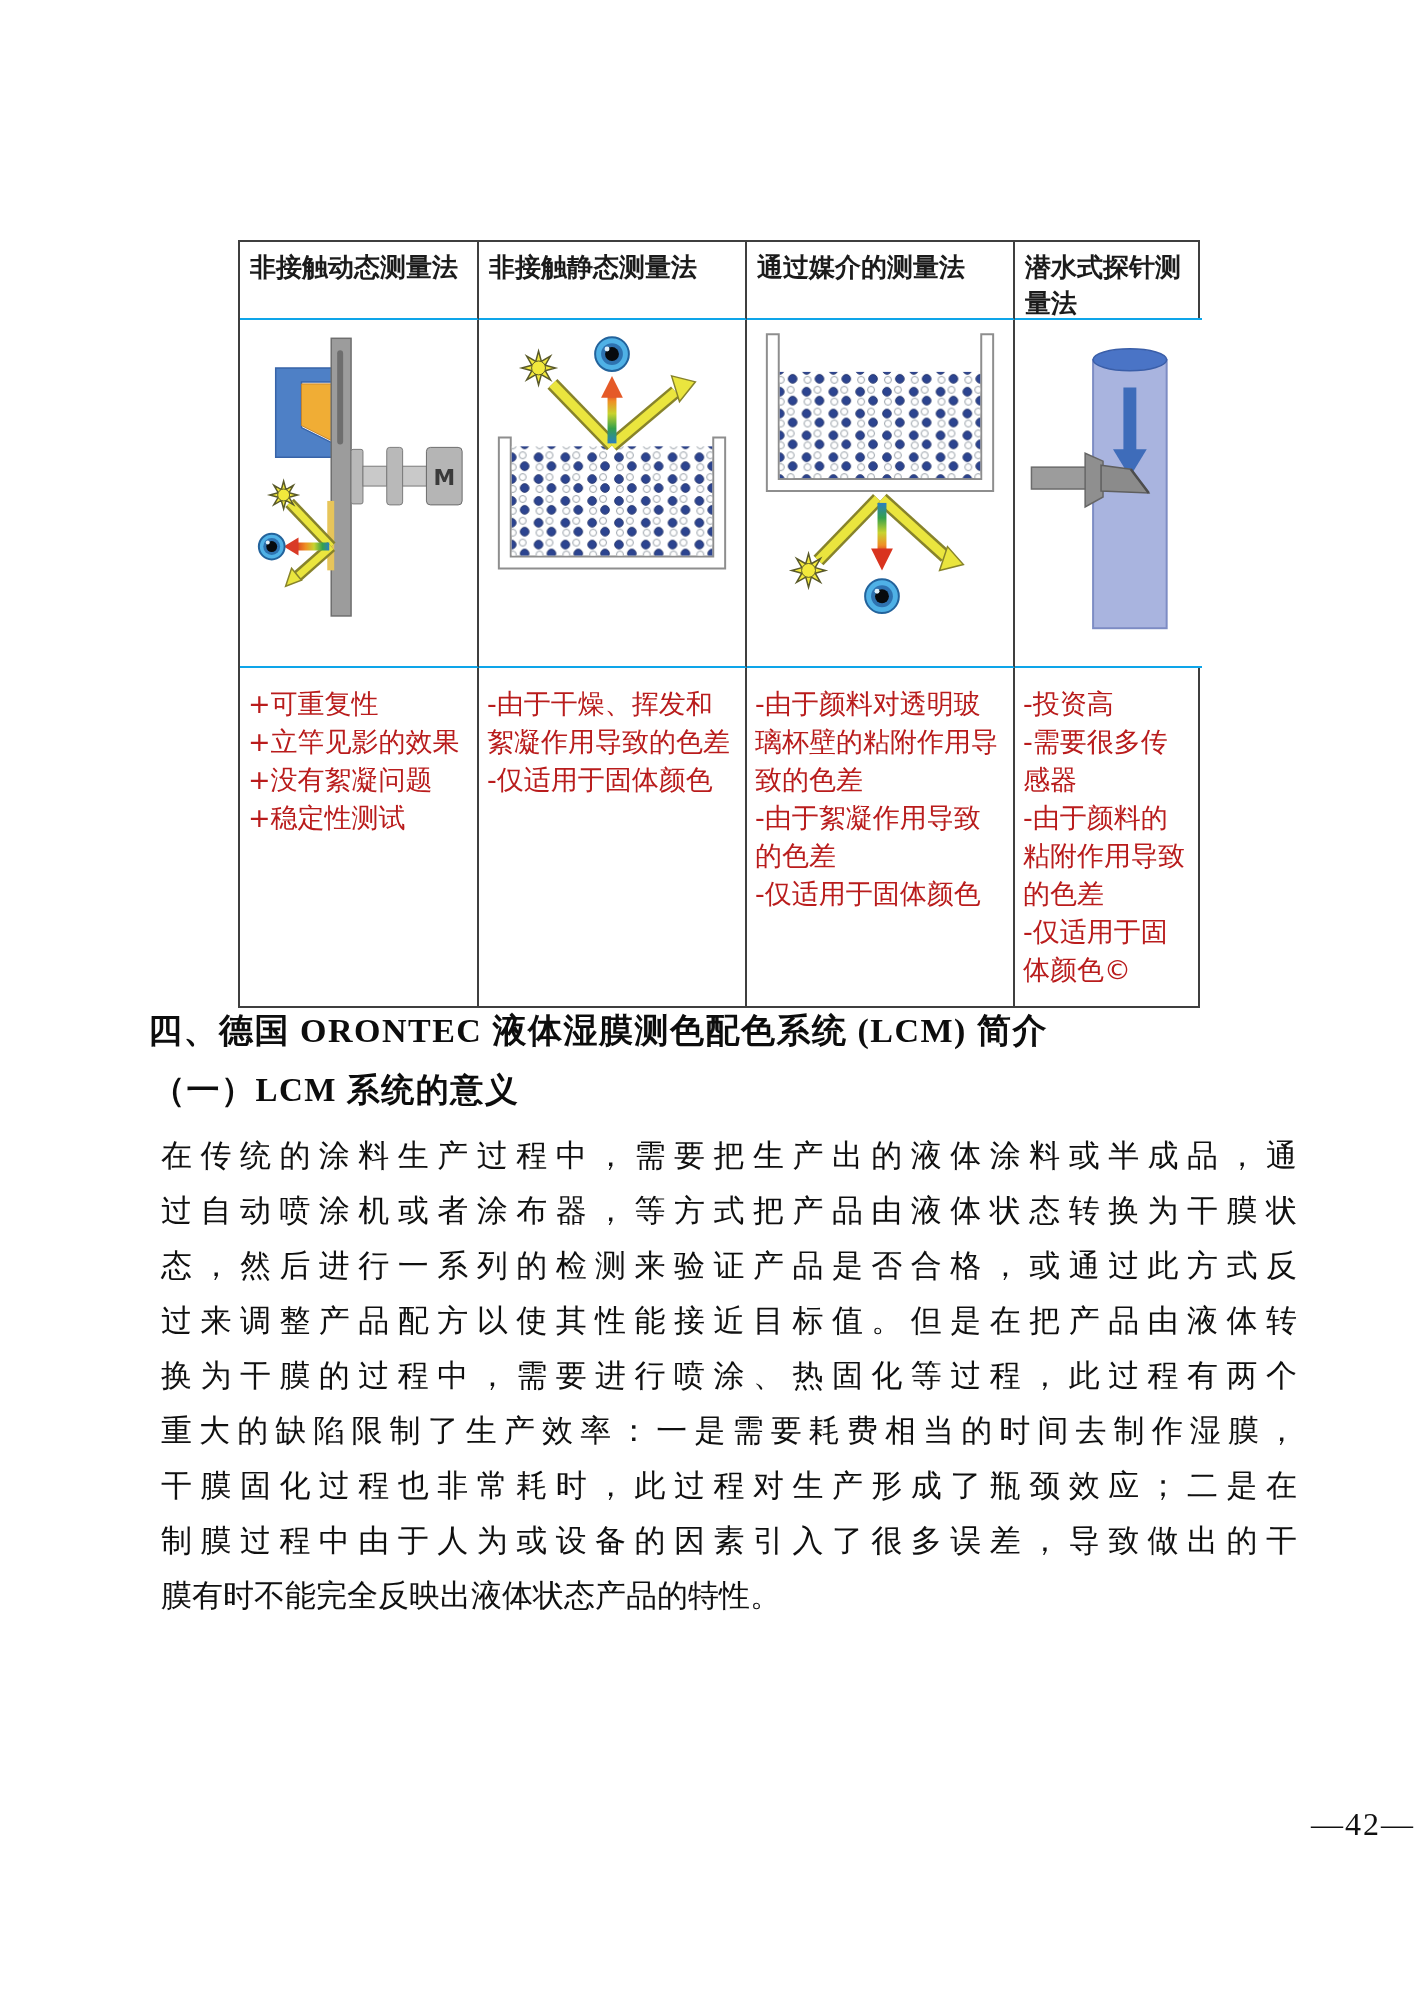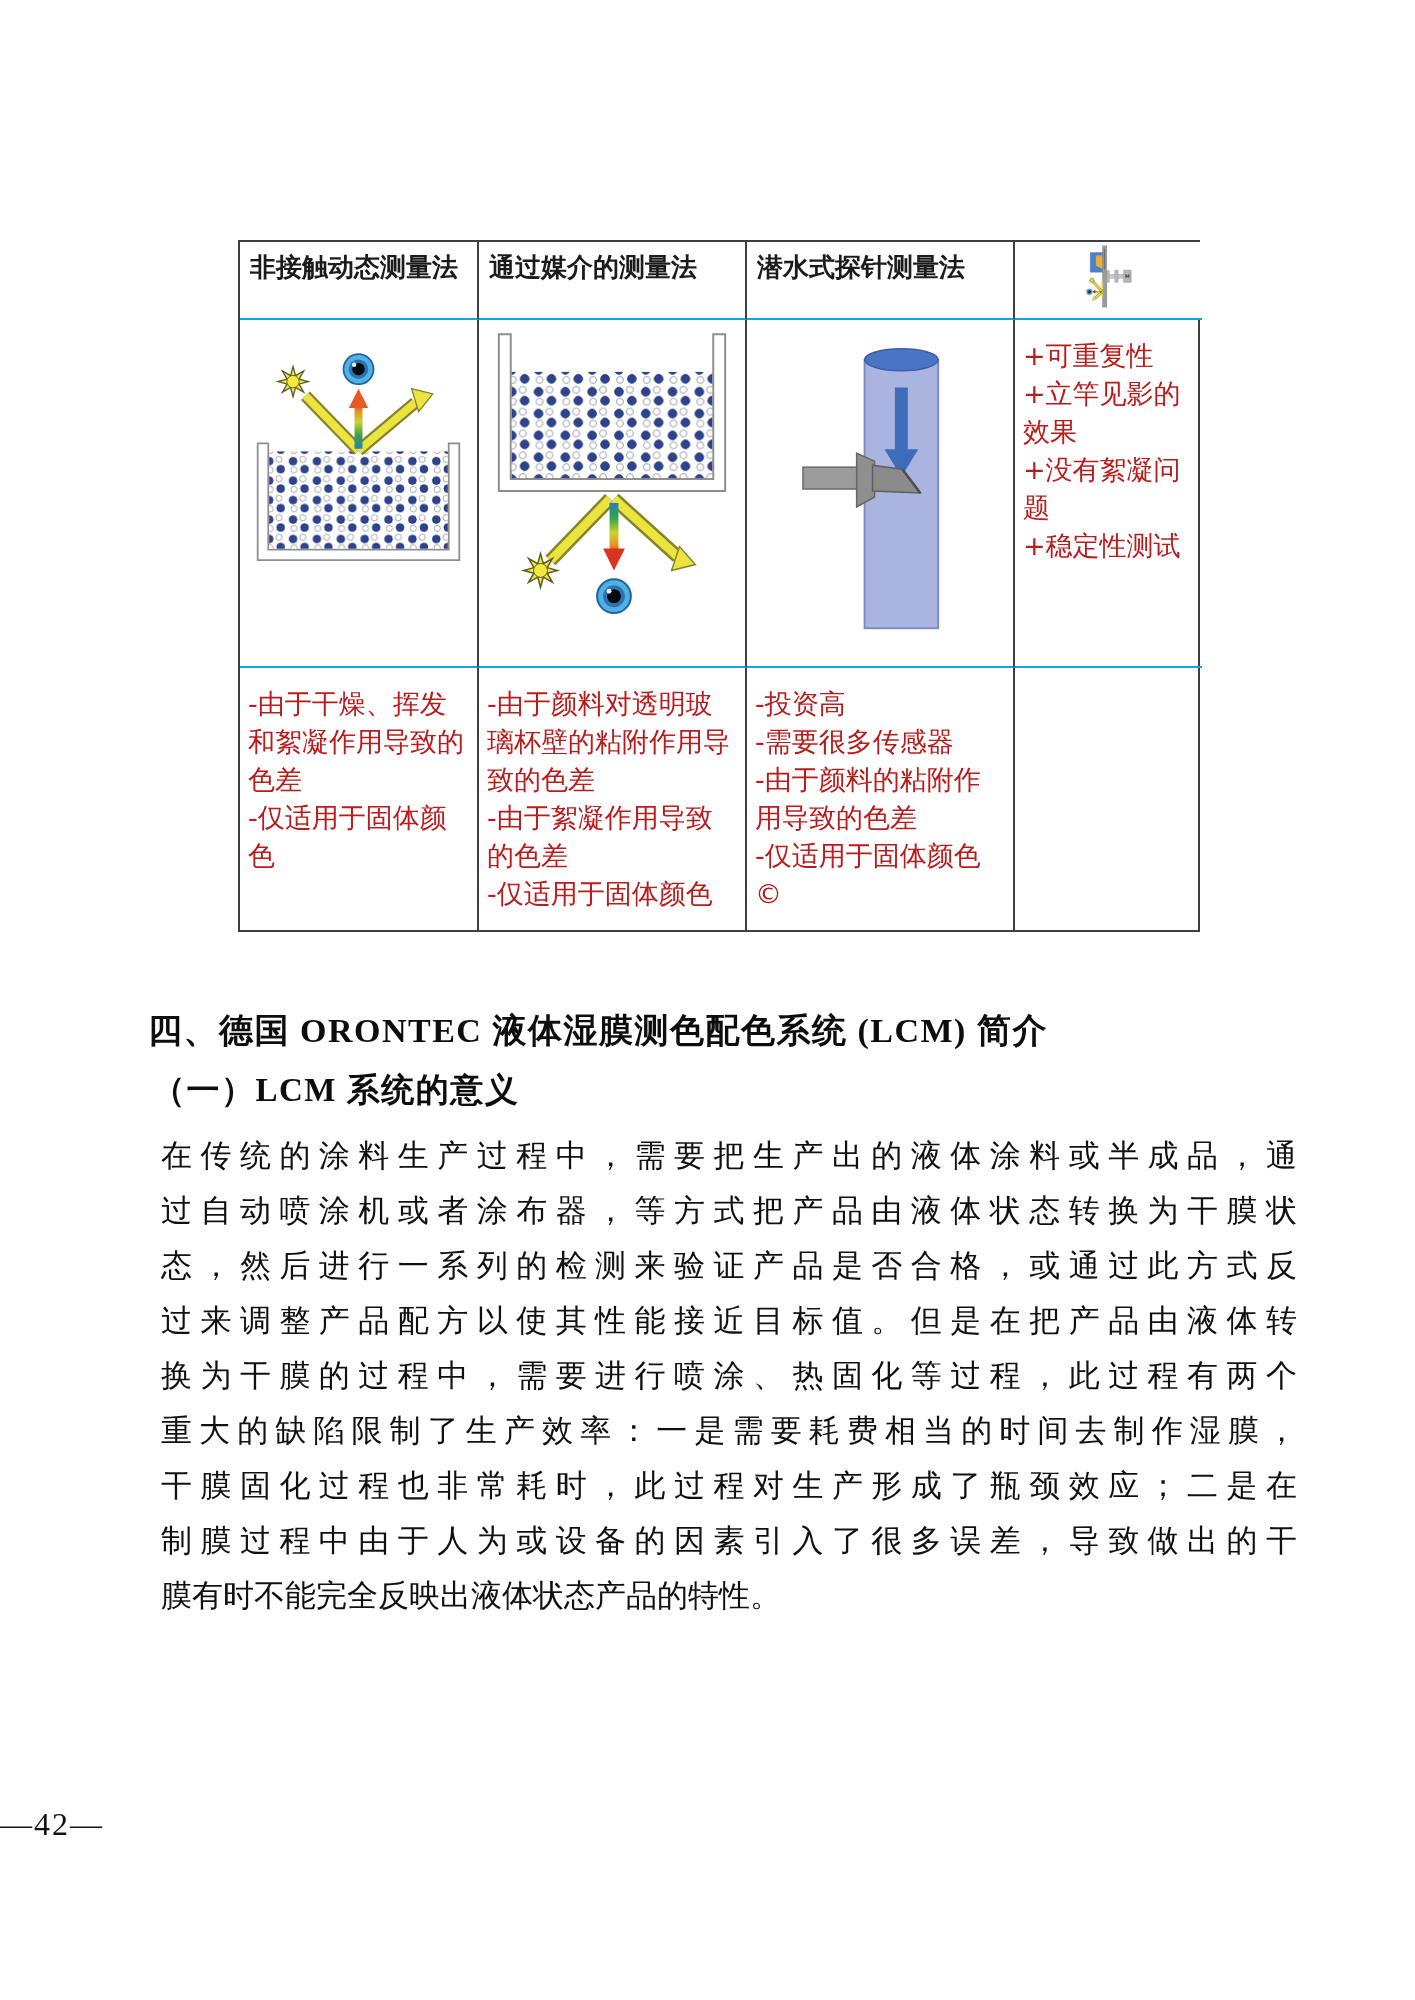--- a/index.html
+++ b/index.html
@@ -40,33 +40,36 @@
   .body-text{position:absolute;left:145px;top:1128px;width:1136px;margin-left:16px;}
   .bline{
     font-size:31px;line-height:55px;height:55px;color:#101010;
     text-align:justify;text-align-last:justify;text-justify:inter-character;
     white-space:nowrap;
   }
   .bline.last{text-align-last:left;}
 
   
   .page-number{
-    position:absolute;left:0;top:1806px;width:1415px;text-align:left;
+    position:absolute;left:0;top:1806px;width:1415px;text-align:right;
     font-size:32px;color:#111;letter-spacing:2px;
   }
 </style>
 </head>
 <body>
 
 <div class="page">
 
   <div class="method-table">
 
     <div class="cell th">
       <span>非接触动态测量法</span>
+    </div>
+    <div class="cell th">
+      <span>非接触静态测量法</span>
     </div>
     <div class="cell th">
       <span>通过媒介的测量法</span>
     </div>
     <div class="cell th">
       <span>潜水式探针测量法</span>
     </div>
 
     <div class="cell imgcell">
       <svg viewBox="0 0 239 348" preserveAspectRatio="xMidYMid meet">

